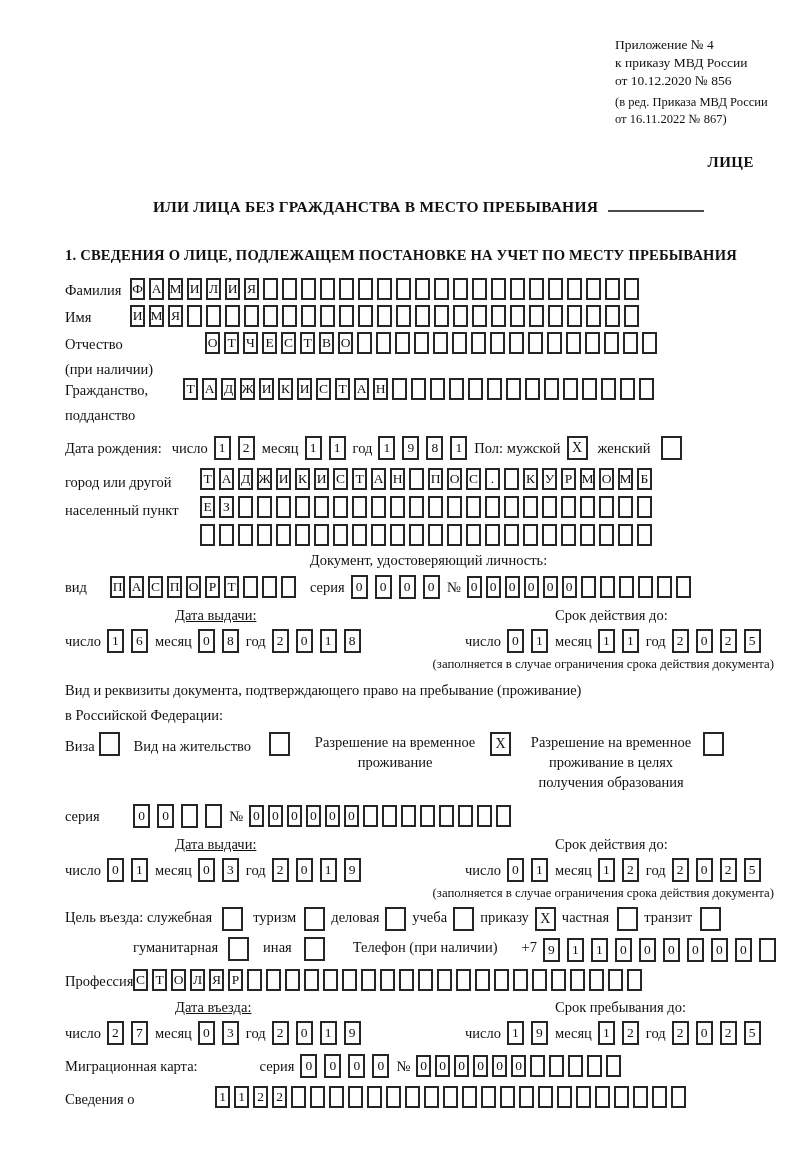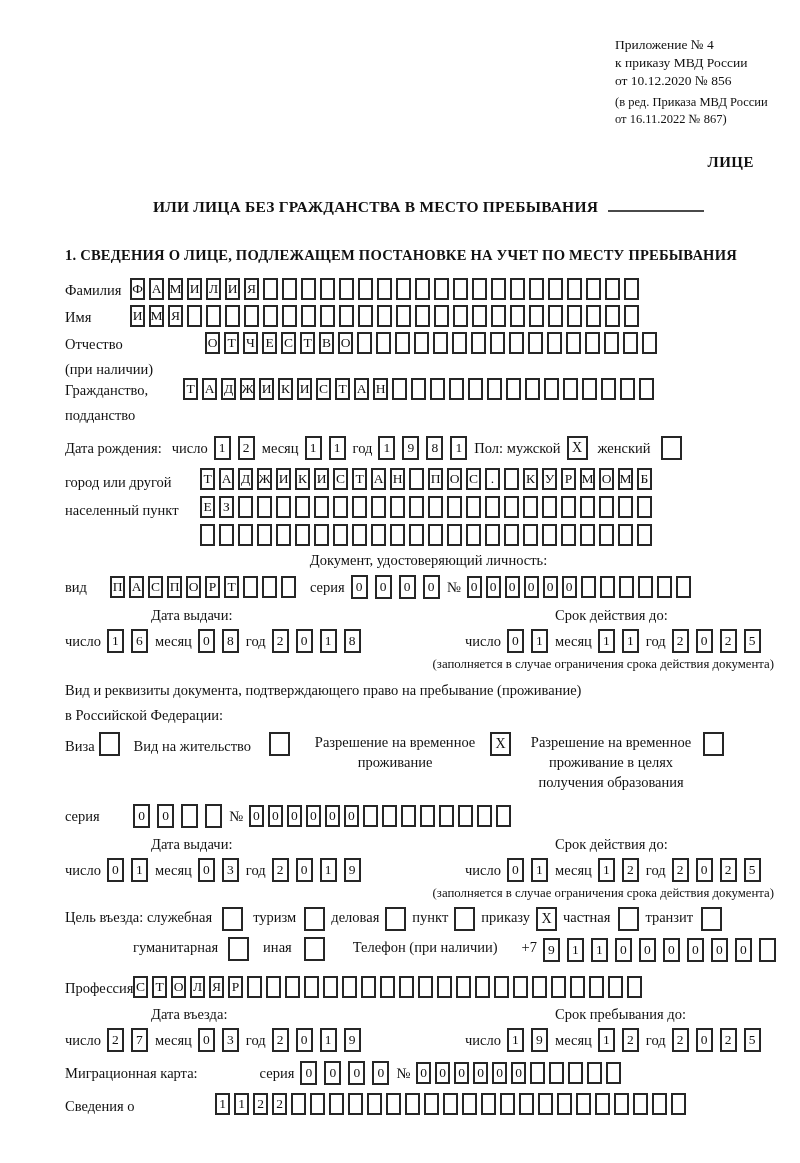--- a/index.html
+++ b/index.html
@@ -32,21 +32,21 @@
   .chk {
     width: 21px; height: 24px; flex: 0 0 21px;
     border: 2px solid #262626; display: inline-flex;
     align-items: center; justify-content: center; font-size: 14px;
   }
   .lblcol { line-height: 28px; font-size: 14.5px; }
   .stack > .cells { margin-bottom: 6px; }
   .center-b { text-align: center; font-weight: normal; margin-top: 8px; font-size: 14.5px; }
   .two { display: flex; margin-top: 8px; }
   .two .half { width: 355px; }
-  .two .head { font-size: 14.5px; margin-left: 86px; }
+  .two .head { font-size: 14.5px; margin-left: 110px; text-decoration: underline; }
   .two .head2 { font-size: 14.5px; margin-left: 135px; }
   .dline { display: flex; align-items: center; margin-top: 3px; }
   .dline .il { padding-top: 0; }
   .note-r { text-align: right; font-size: 12.8px; margin-top: 4px; padding-right: 18px; }
   .wrapopt { text-align: center; line-height: 20px; font-size: 14.5px; }
   .mr6 { margin-right: 6px; } .ml6 { margin-left: 6px; }
   .ml10 { margin-left: 10px; } .mr10 { margin-right: 10px; }
   .chkline { display: flex; align-items: flex-start; margin-top: 8px; }
   .chkline .il { padding-top: 2px; }
   .chkline .chk { margin-top: 0; }
@@ -490,21 +490,21 @@
 </div>
 <div class="note-r">(заполняется в случае ограничения срока действия документа)</div>
 
 <div class="chkline" style="margin-top:6px">
   <span class="il">Цель въезда: служебная</span>
   <span class="chk" style="margin-left:10px"></span>
   <span class="il ml10">туризм</span>
   <span class="chk" style="margin-left:8px"></span>
   <span class="il ml6">деловая</span>
   <span class="chk" style="margin-left:6px"></span>
-  <span class="il ml6">пункт</span>
+  <span class="il ml6">учеба</span>
   <span class="chk" style="margin-left:6px"></span>
   <span class="il ml6">приказу</span>
   <span class="chk" style="margin-left:6px">X</span>
   <span class="il ml6">частная</span>
   <span class="chk" style="margin-left:8px"></span>
   <span class="il ml6">транзит</span>
   <span class="chk" style="margin-left:8px"></span>
 </div>
 <div class="chkline" style="margin-top:6px">
   <span class="il" style="margin-left:68px">гуманитарная</span>
@@ -520,21 +520,21 @@
       <span class="cb">0</span>
       <span class="cb">0</span>
       <span class="cb">0</span>
       <span class="cb">0</span>
       <span class="cb">0</span>
       <span class="cb">0</span>
       <span class="cb"></span>
     </div>
 </div>
 
-<div class="row" style="margin-top:14px">
+<div class="row" style="margin-top:7px">
   <span class="lbl" style="width:68px;padding-right:14px">Профессия</span>
   <div class="cells">
       <span class="cb">С</span>
       <span class="cb">Т</span>
       <span class="cb">О</span>
       <span class="cb">Л</span>
       <span class="cb">Я</span>
       <span class="cb">Р</span>
       <span class="cb"></span>
       <span class="cb"></span>

